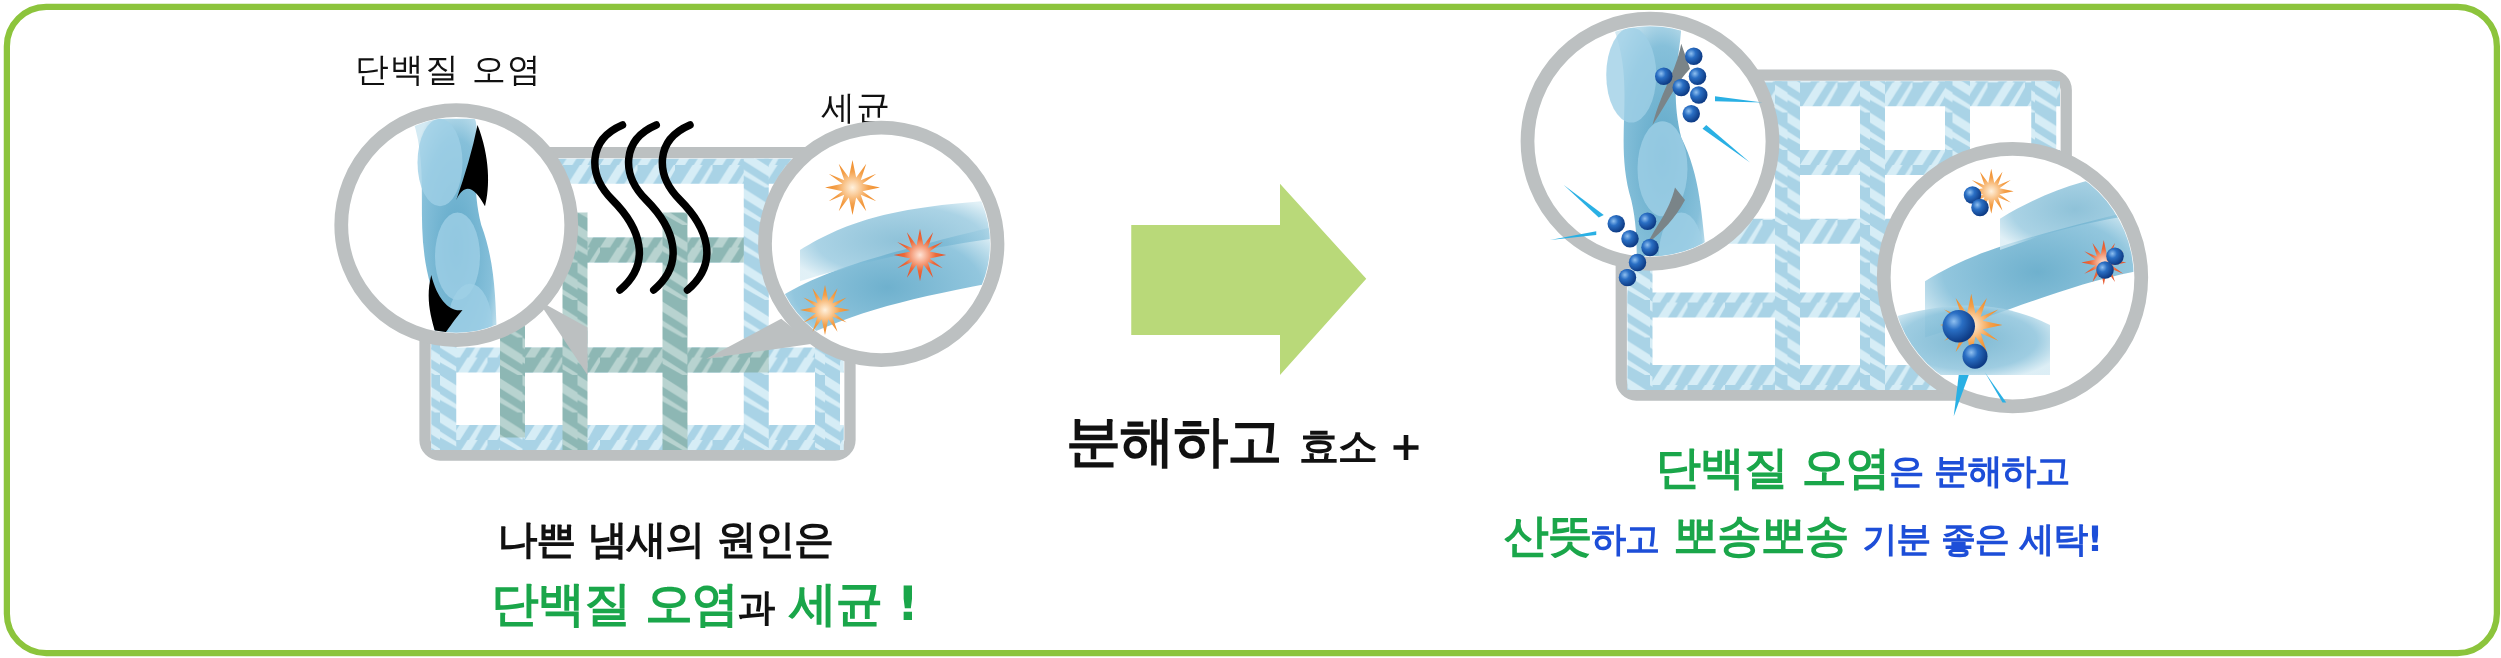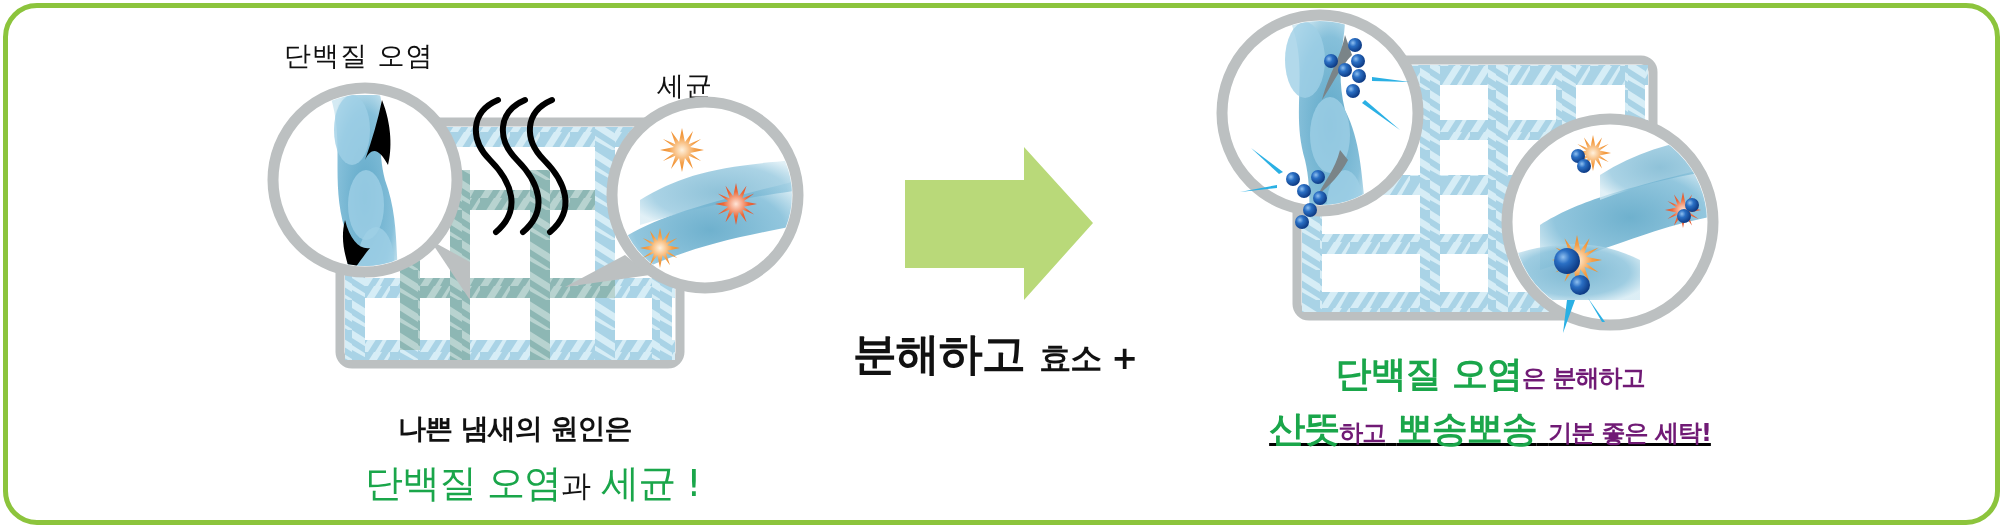--- a/index.html
+++ b/index.html
@@ -1,29 +1,29 @@
 <!DOCTYPE html>
 <html><head>
 <meta charset="utf-8">
 <style>
   html, body { margin:0; padding:0; background:#ffffff; }
   body { width:2001px; height:526px; position:relative; overflow:hidden; font-family:"DejaVu Sans","Liberation Sans",sans-serif; }
   .frame { position:absolute; left:3px; top:3px; width:1987px; height:512px; border:5px solid #8cc43c; border-radius:34px; box-sizing:content-box; }
   .abs { position:absolute; }
   .label-sm { font-size:27px; color:#111; font-weight:normal; letter-spacing:1px; white-space:nowrap; }
-  .caption-l1 { font-size:28px; color:#111; font-weight:bold; letter-spacing:-1px; white-space:nowrap; }
-  .caption-l2 { font-size:38px; font-weight:normal; letter-spacing:-1px; white-space:nowrap; }
+  .caption-l1 { font-size:32px; color:#111; font-weight:bold; letter-spacing:-1px; white-space:nowrap; }
+  .caption-l2 { font-size:38px; font-weight:bold; letter-spacing:-1px; white-space:nowrap;margin-left:28px; }
   .green { color:#1aa64a; }
   .black-sm { color:#111; font-size:30px; }
   .center-text { text-align:center; font-weight:bold; color:#111; white-space:nowrap; line-height:58px; font-size:44px; letter-spacing:-1px; }
   .center-text .small { font-size:32px; }
   .right-text { text-align:center; font-weight:bold; white-space:nowrap; letter-spacing:-1px; }
   .right-line1 { font-size:36px; }
   .right-line2 { font-size:36px; }
-  .sm { font-size:24px; color:#701a75; }
+  .sm { font-size:28px; color:#1d4ed8; }
   svg { position:absolute; overflow:visible; }
 </style>
 </head>
 <body>
 
 <div class="frame"></div>
 
 <svg width="0" height="0" style="position:absolute">
   <defs>
     <pattern id="ropeH" width="30" height="22" patternUnits="userSpaceOnUse">
@@ -223,17 +223,17 @@
     <g fill="#2ab0e4">
       <polygon points="1575,300 1563,333 1567,300"></polygon>
       <polygon points="1588,298 1605,322 1602,322"></polygon>
     </g>
   </g>
 </svg>
 
 <div class="abs right-text right-line1" style="left:1290px; top:350px; width:400px;">
   <span class="green">단백질 오염</span><span class="sm">은 분해하고</span>
 </div>
-<div class="abs right-text right-line2" style="left:1255px; top:405px; width:470px;text-decoration:underline;">
+<div class="abs right-text right-line2" style="left:1203px; top:405px; width:470px;">
   <span class="green">산뜻</span><span class="sm">하고</span>
   <span class="green">뽀송뽀송</span>
   <span class="sm">기분 좋은 세탁!</span>
 </div>
 
 </body></html>

